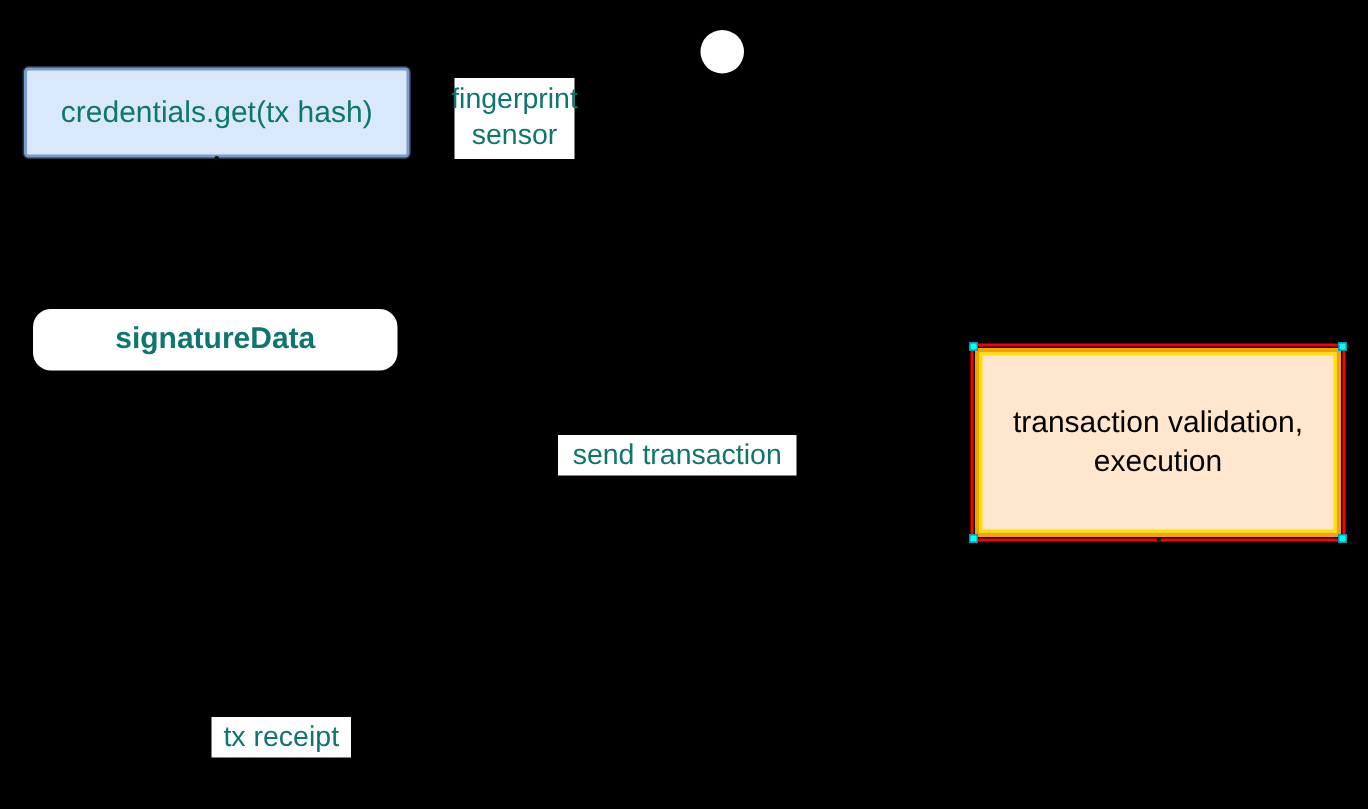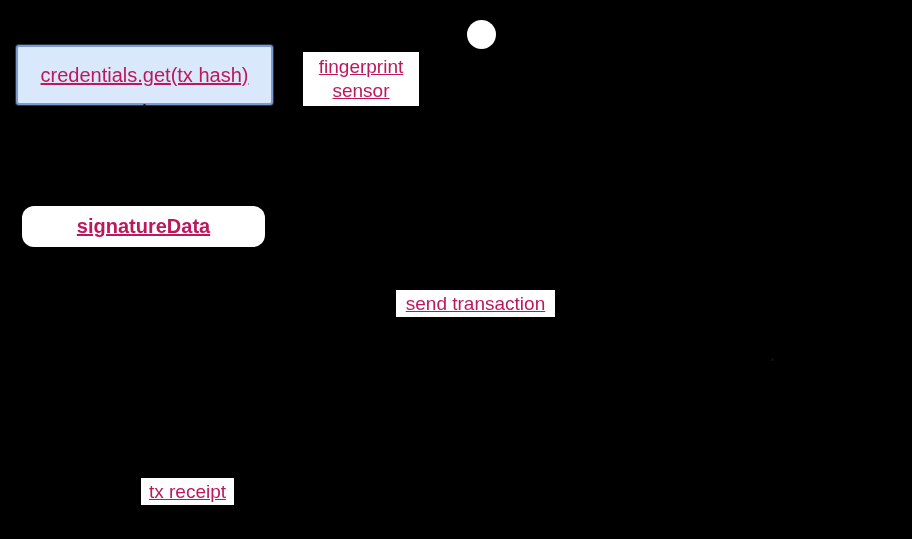--- a/index.html
+++ b/index.html
@@ -18,23 +18,22 @@
   }
 
   
   .node {
     position: absolute;
     box-sizing: border-box;
     display: flex;
     align-items: center;
     justify-content: center;
     text-align: center;
-    color: #be185d;
+    color: #0f766e;
     line-height: 1.15;
-    text-decoration: underline;
   }
 
   
   .box-blue {
     background: #dae8fc;
     border: 2px solid #7b9ccf;
     border-radius: 3px;
     font-size: 20px;
     box-shadow: 0 0 0 1px rgba(120,150,200,.35);
   }
@@ -121,34 +120,45 @@
 </head>
 <body>
 
 <div id="canvas">
 
   <div class="node box-blue" style="left:16px; top:45px; width:257px; height:60px;">
     <span>credentials.get(tx hash)</span>
   </div>
   <div class="anchor-dot" style="left:143px; top:104px;"></div>
 
-  <div class="node label-plain two-line" style="left:303px; top:52px; width:116px; height:54px;">
+  <div class="node label-plain two-line" style="left:303px; top:52px; width:80px; height:54px;">
     <span>fingerprint
 sensor</span>
   </div>
 
   <div class="actor-head" style="left:467px; top:20px; width:29px; height:29px;"></div>
 
   <div class="node box-white-round" style="left:22px; top:206px; width:243px; height:41px;border-radius:12px;">
     <span>signatureData</span>
   </div>
 
-  <div class="node label-plain" style="left:372px; top:290px; width:159px; height:27px;margin-left:24px;">
+  <div class="node label-plain" style="left:372px; top:290px; width:159px; height:27px;">
     <span>send transaction</span>
   </div>
 
+  <div class="box-peach-wrap" style="left:650px; top:232px; width:244px; height:126px;">
+    <div class="sel-outline"></div>
+    <div class="box-peach">
+      <span>transaction validation,
+execution</span>
+    </div>
+    <div class="handle h-tl"></div>
+    <div class="handle h-tr"></div>
+    <div class="handle h-bl"></div>
+    <div class="handle h-br"></div>
+  </div>
   <div class="anchor-dot" style="left:771px; top:358px;"></div>
 
   <div class="node label-plain" style="left:101px; top:478px; width:93px; height:27px;margin-left:40px;">
     <span>tx receipt</span>
   </div>
 
 </div>
 
 </body></html>

